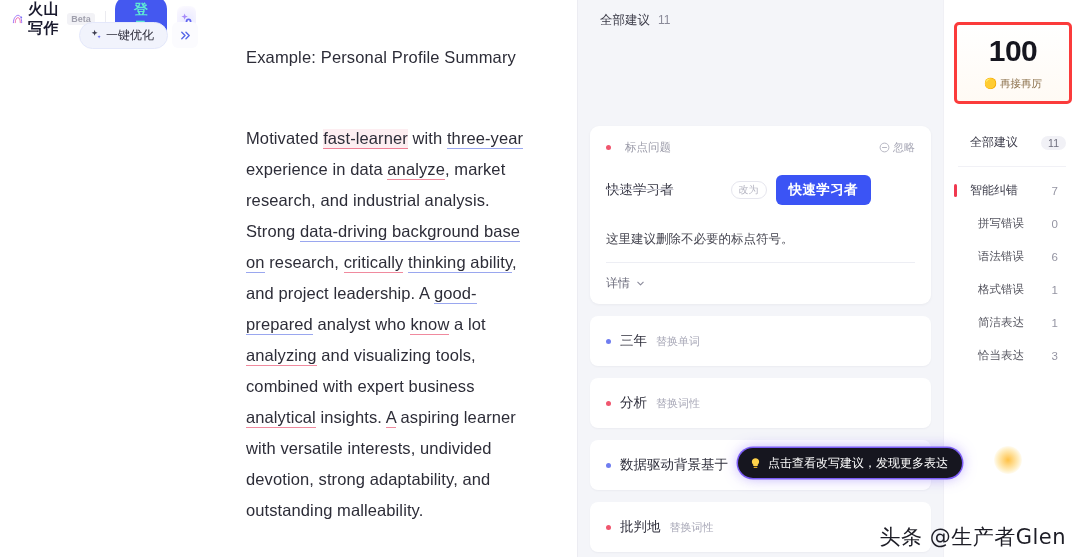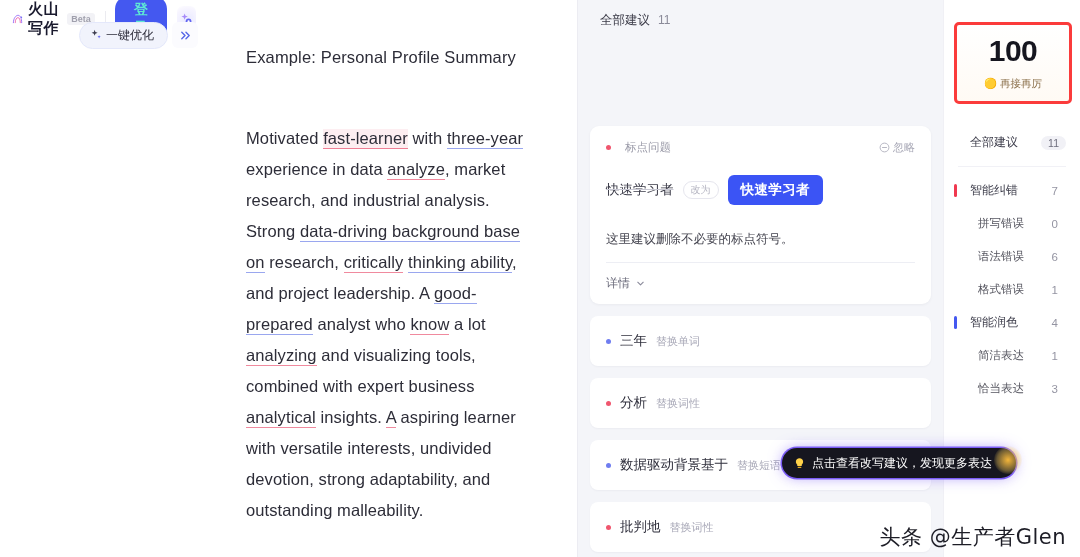--- a/index.html
+++ b/index.html
@@ -111,20 +111,21 @@
   }
   .replace-row {
     display: flex; align-items: center; gap: 9px;
     margin-top: 20px;
   }
   .orig-word { font-size: 13.5px; color: #3a3a47; text-decoration: line-through; text-decoration-color: #c9c9d4; }
   .arrow-chip {
     font-size: 10px; color: #b3b3c0;
     border: 1px solid #e6e6ee; border-radius: 9px;
     padding: 1px 7px;
+    margin-left: 48px;
   }
   .new-word {
     background: #3b54f5; color: #ffffff;
     font-size: 13.5px; font-weight: bold;
     border-radius: 6px; padding: 6px 13px;
     cursor: pointer; letter-spacing: .4px;
   }
   .card-desc {
     margin-top: 26px; font-size: 12.5px; color: #44444f;
     border-bottom: 1px solid #edeef4; padding-bottom: 14px;
@@ -203,23 +204,23 @@
     display: flex; align-items: center; justify-content: center; gap: 6px;
     color: #ffffff; font-size: 12px; cursor: pointer;
   }
   .discover-btn .badge {
     background: #ffffff; color: #5b5ef0; font-size: 10px;
     border-radius: 8px; padding: 1px 6px; font-weight: bold;
   }
 
   
   .tooltip {
-    position: absolute; left: 782px; top: 448px;
+    position: absolute; left: 738px; top: 448px;
     height: 30px; display: flex; align-items: center; gap: 6px;
-    padding: 0 24px 0 11px;
+    padding: 0 14px 0 11px;
     background: #16161f; color: #ffffff;
     font-size: 12px; border-radius: 15px;
     box-shadow: 0 0 0 1.5px #7b5cf5, 0 0 14px rgba(123,92,245,.55);
     z-index: 40; white-space: nowrap;
   }
   .cursor {
     position: absolute; left: 1000px; top: 452px;
     width: 18px; height: 18px; z-index: 50;
   }
   .cursor .glow {
@@ -380,25 +381,20 @@
       </div>
       <div class="nav-row sub">
         <span>语法错误</span>
         <span class="n">6</span>
       </div>
       <div class="nav-row sub">
         <span>格式错误</span>
         <span class="n">1</span>
       </div>
 
-      <div class="nav-row">
-        <span class="bar blue"></span>
-        <span>智能润色</span>
-        <span class="n">4</span>
-      </div>
       <div class="nav-row sub">
         <span>简洁表达</span>
         <span class="n">1</span>
       </div>
       <div class="nav-row sub">
         <span>恰当表达</span>
         <span class="n">3</span>
       </div>
     </div>
 

